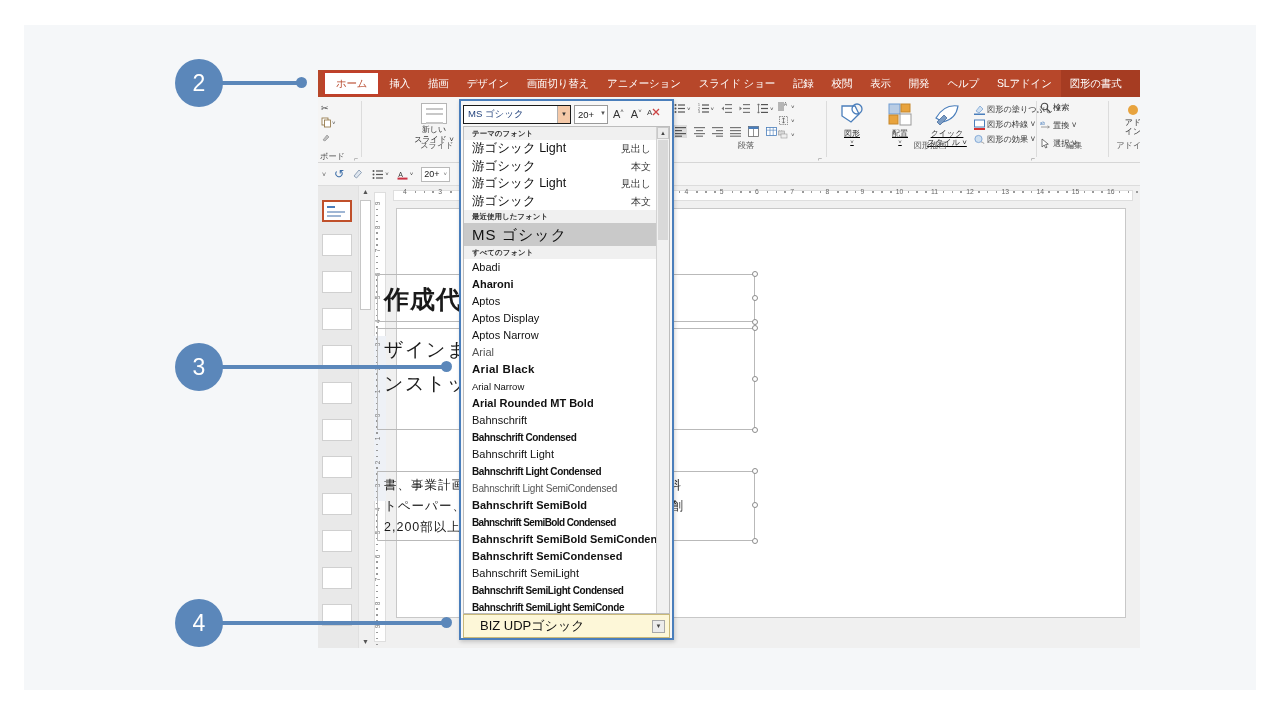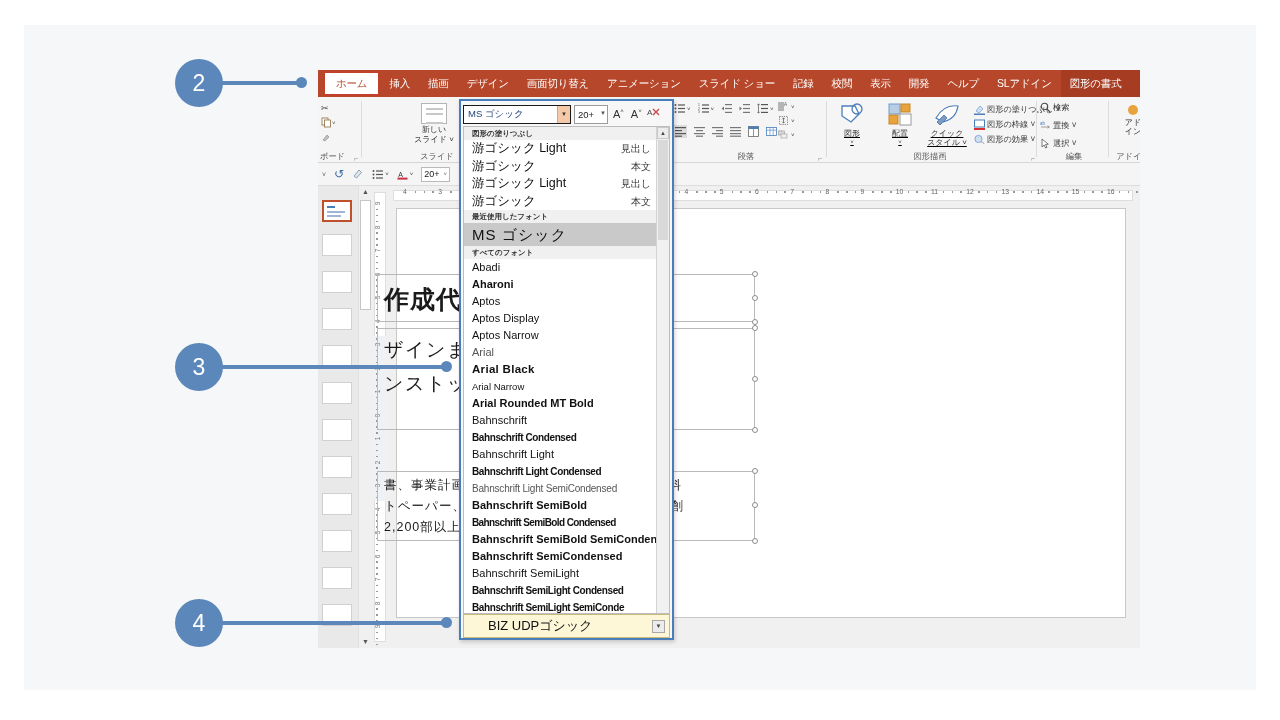--- a/index.html
+++ b/index.html
@@ -45,21 +45,21 @@
   }
   .tab.shaded { background: #a63c22; }
 
   
   .ribbon-body {
     position: absolute; left: 0; top: 27px; width: 822px; height: 66px;
     background: #f5f5f5; border-bottom: 1px solid #d6d6d6;
   }
   .rgroup { position: absolute; top: 0; height: 66px; }
   .rgroup-label {
-    position: absolute; bottom: 1px; width: 100%; text-align: center;
+    position: absolute; bottom: 12px; width: 100%; text-align: center;
     font-size: 8.2px; color: #555; white-space: nowrap;
   }
   .rsep { position: absolute; top: 4px; width: 1px; height: 56px; background: #dcdcdc; }
 
   .icon-btn {
     display: inline-flex; align-items: center; gap: 2px;
     font-size: 8.2px; color: #333; white-space: nowrap;
   }
   .mini-ico {
     width: 11px; height: 11px; flex: none; display: inline-block;
@@ -263,21 +263,21 @@
   }
   .fl-item .role { font-size: 10px; color: #333; font-weight: normal; }
   .fl-item.sel { background: #c9c9c9; }
   .fl-item.recent { height: 23px; line-height: 23px; font-size: 15px; background: #c9c9c9; }
   .fl-item.theme { height: 17.5px; font-size: 12px; }
 
   .biz-row {
     position: absolute; left: 2px; top: 513px; width: 207px; height: 24px;
     background: #fdf7d8; border: 1px solid #c9b97a;
     display: flex; align-items: center; justify-content: space-between;
-    padding: 0 4px 0 24px; font-size: 13px; color: #111;
+    padding: 0 4px 0 16px; font-size: 13px; color: #111;
   }
   .biz-row .ddn {
     width: 13px; height: 13px; background: #ececec; border: 1px solid #a8a8a8;
     font-size: 6px; text-align: center; line-height: 11px; color: #444;
   }
 
   
   .cal-num {
     position: absolute; width: 48px; height: 48px; border-radius: 50%;
     background: #5b87ba; color: #ffffff; font-size: 23px;
@@ -891,21 +891,21 @@
         <span>
           <svg width="13" height="13" viewBox="0 0 13 13">
             <text x="0" y="9" font-size="8" fill="#444">A</text>
             <path d="M6 3 L12 9 M12 3 L6 9" stroke="#cc4444" stroke-width="1.3"></path>
           </svg>
         </span>
       </div>
 
       <div class="font-list">
         <div class="fl-inner" id="font-list-inner">
-            <div class="fl-head">図形の塗りつぶし</div>
+            <div class="fl-head">テーマのフォント</div>
             <div class="fl-item theme" style="font-size:12.5px;font-weight:400;">
               <span>游ゴシック Light</span>
               <span class="role">見出し</span>
             </div>
             <div class="fl-item theme" style="font-size:12.5px;font-weight:400;">
               <span>游ゴシック</span>
               <span class="role">本文</span>
             </div>
             <div class="fl-item theme" style="font-size:12.5px;font-weight:400;">
               <span>游ゴシック Light</span>

